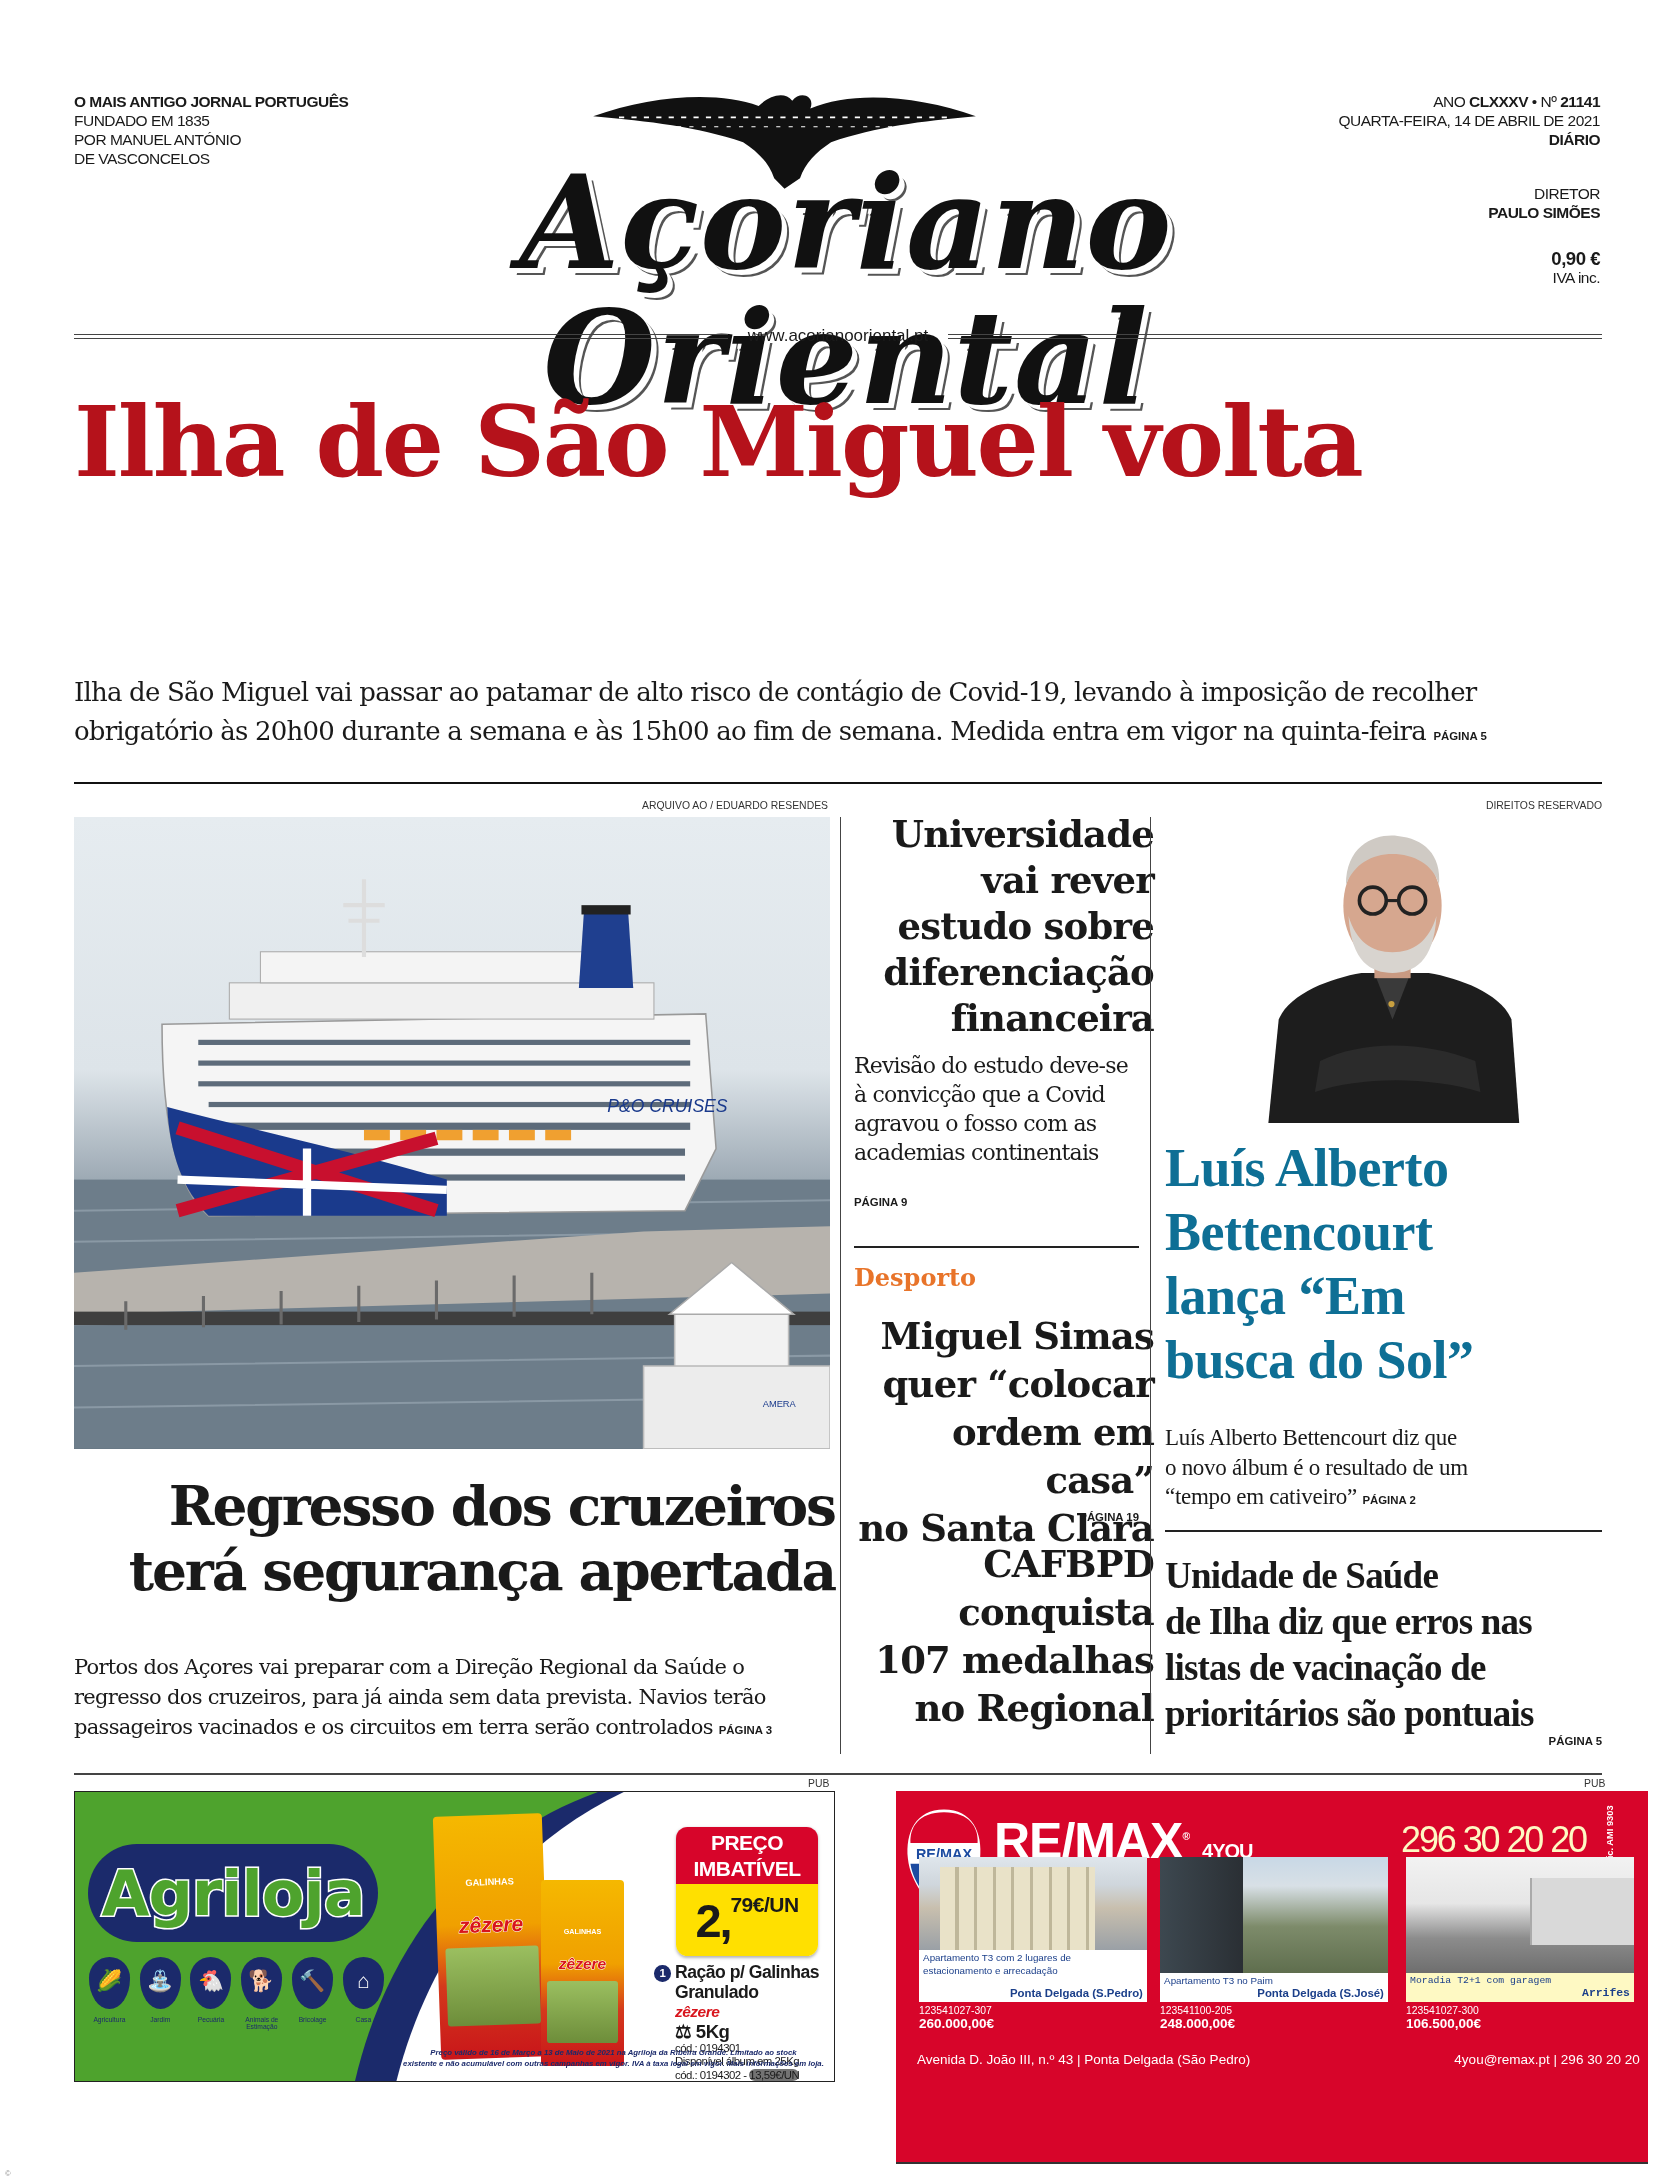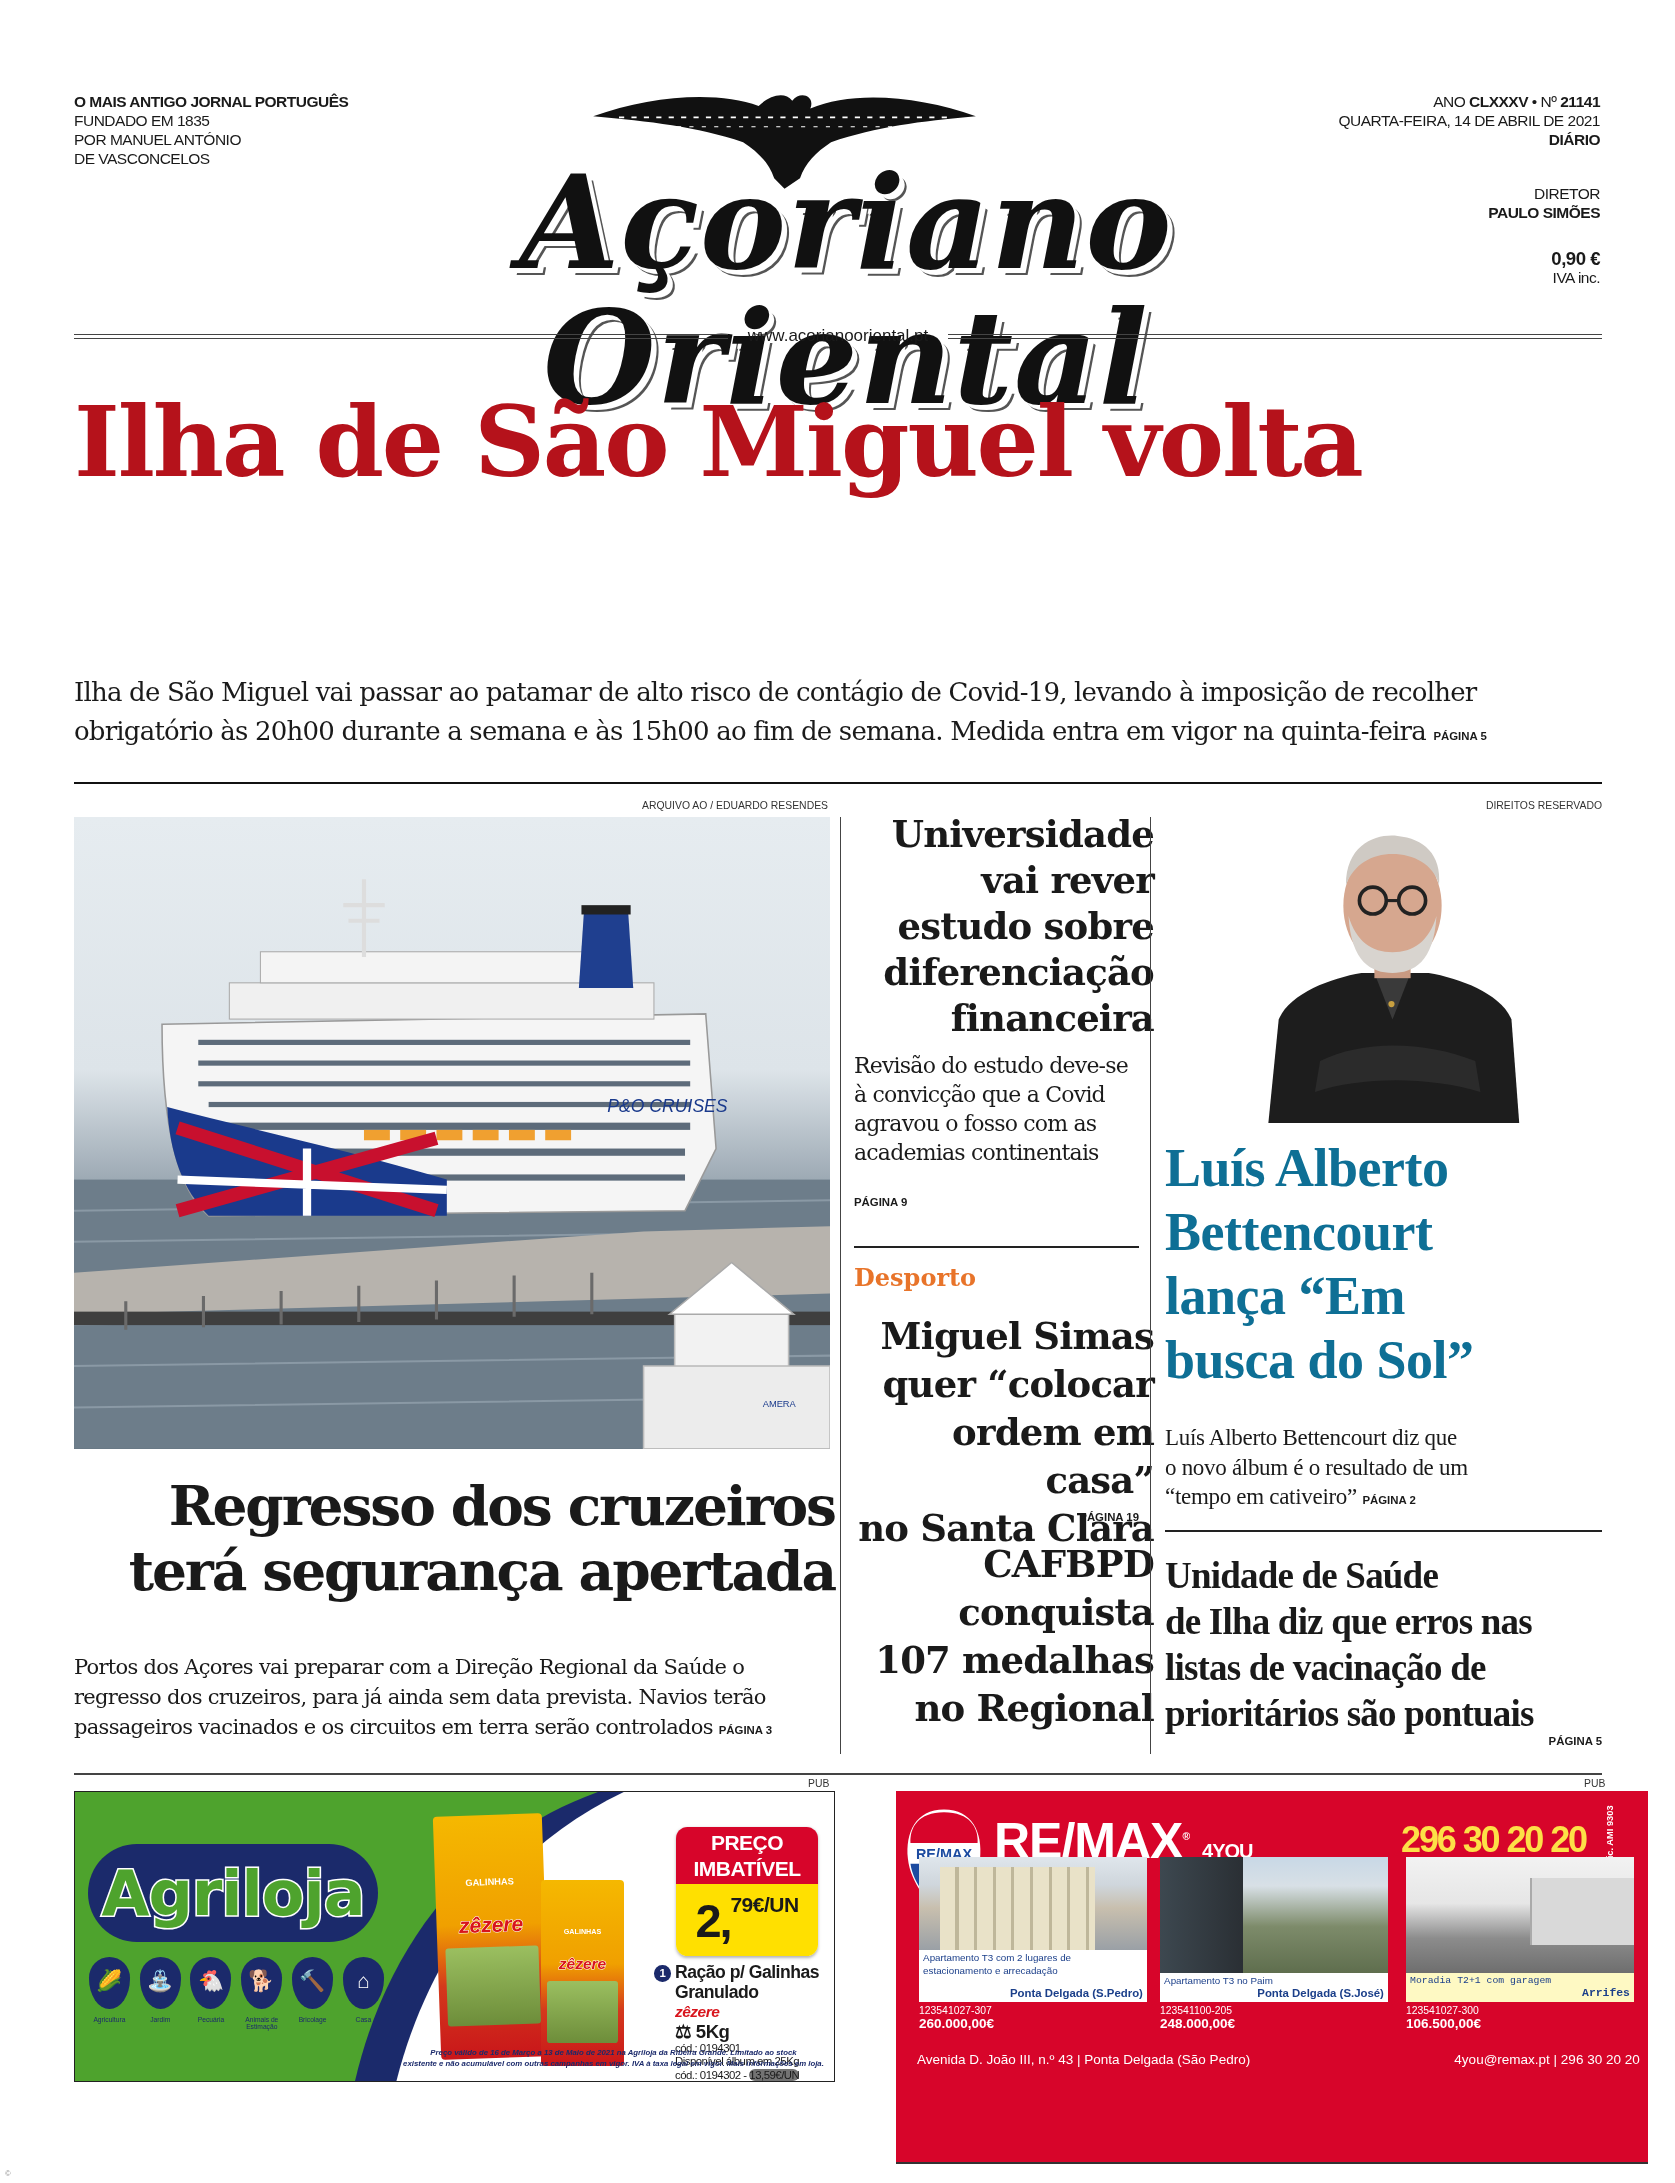--- a/index.html
+++ b/index.html
@@ -331,21 +331,21 @@
       <path d="M75,5 C130,5 150,50 145,100 C140,150 100,190 80,215 L70,215 C50,190 10,150 5,100 C0,50 20,5 75,5 Z" fill="#fff"></path>
       <path d="M75,10 C125,10 142,40 140,70 L10,70 C8,40 25,10 75,10 Z" fill="#d7052a"></path>
       <path d="M10,110 L140,110 C135,150 100,185 78,210 L72,210 C50,185 15,150 10,110 Z" fill="#1c4ba0"></path>
       <rect x="66" y="222" width="18" height="20" fill="#333"></rect>
       <text x="75" y="100" text-anchor="middle" font-family="Liberation Sans, sans-serif" font-weight="700" font-size="28" fill="#1c4ba0">RE/MAX</text>
     </svg>
   </div>
   <div class="abs" style="left:98px; top:19.7px; color:#fff; font-weight:700; font-size:50px; line-height:52px; letter-spacing:-1px; white-space:nowrap;">
     <span>RE/MAX</span><sup style="font-size:10.4px;">®</sup> <span style="font-size:20px;">4YOU</span>
   </div>
-  <div class="abs" style="left:505px; top:25px; color:#fde047; font-weight:700; font-size:36px; line-height:47px; letter-spacing:-2.1px; white-space:nowrap;">296 30 20 20</div>
+  <div class="abs" style="left:505px; top:25px; color:#fef9c3; font-weight:400; font-size:36px; line-height:47px; letter-spacing:-2.1px; white-space:nowrap;">296 30 20 20</div>
   <div class="abs" style="left:709px; top:21px; width:21px; height:52px; color:#fff; font-size:9.3px; font-weight:700; writing-mode:vertical-rl; transform:rotate(180deg); white-space:nowrap;">Lic. AMI 9303</div>
 
   <div class="abs" style="left:23px; top:66px; width:228px;">
     <div style="height:93px; background:linear-gradient(#dfe6ec 0%, #cfd6dc 30%, #c8bfae 55%, #9aa0a6 100%); position:relative; overflow:hidden;">
       <div style="position:absolute; left:21px; top:10.4px; width:155px; height:83px; background:repeating-linear-gradient(90deg, #e9e2c8 0 15.5px, #bfb79a 15.5px 18.6px);"></div>
     </div>
     <div style="background:#fff; height:52px; padding:2.1px 4.1px; color:#1b3f8a; font-size:9.8px; line-height:12.4px; position:relative;">
       <div>Apartamento T3 com 2 lugares de estacionamento e arrecadação</div>
       <div style="position:absolute; right:4.1px; bottom:3.1px; font-weight:700; font-size:11.4px;">Ponta Delgada (S.Pedro)</div>
     </div>

